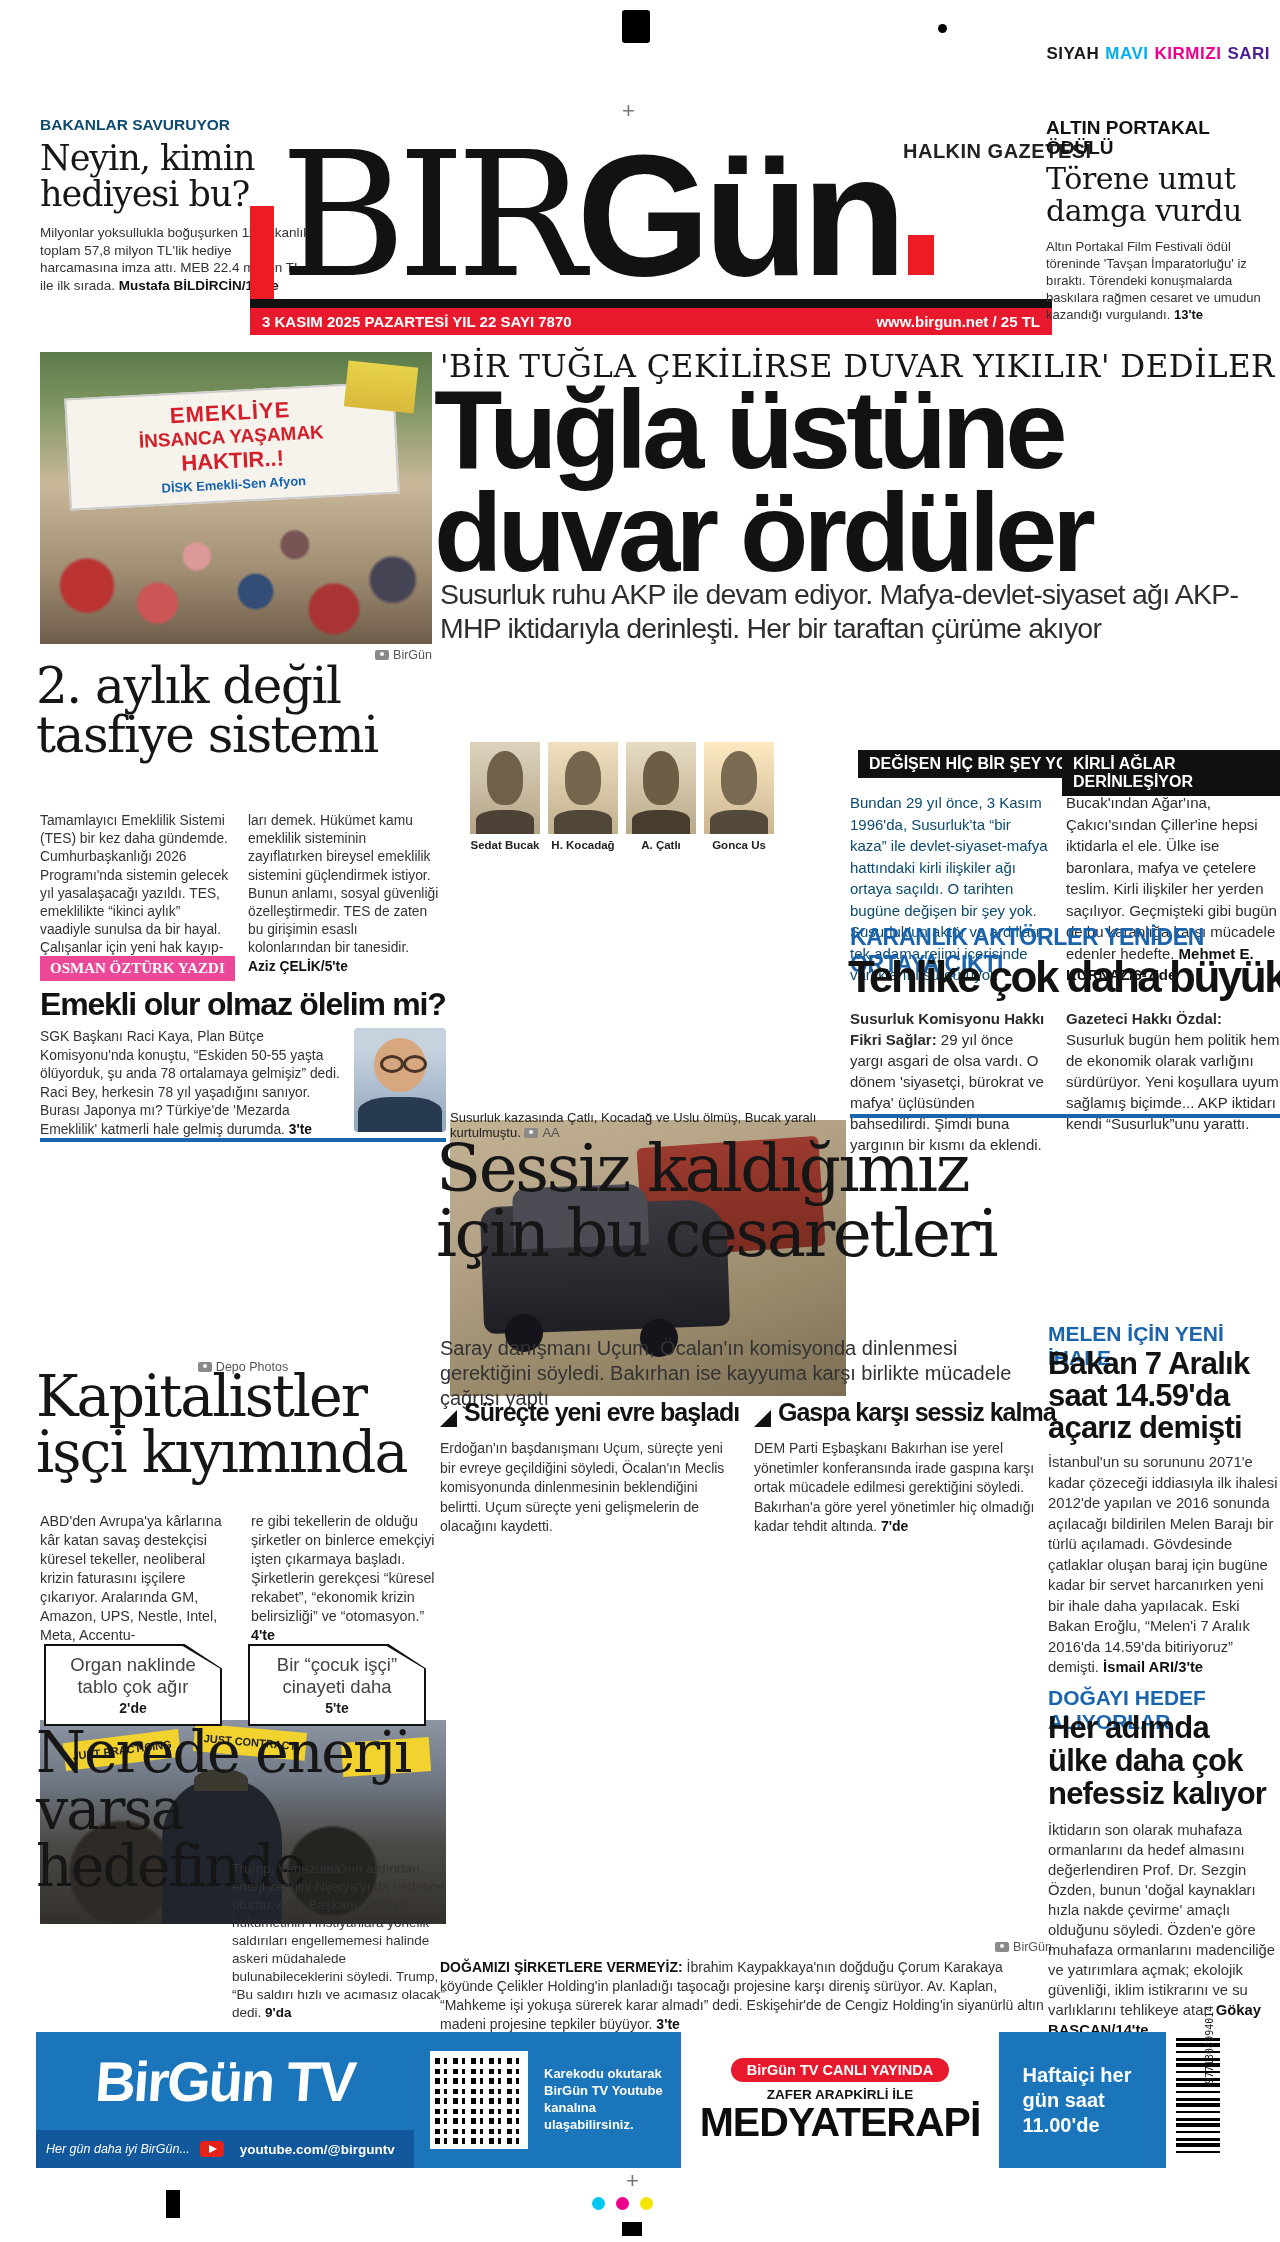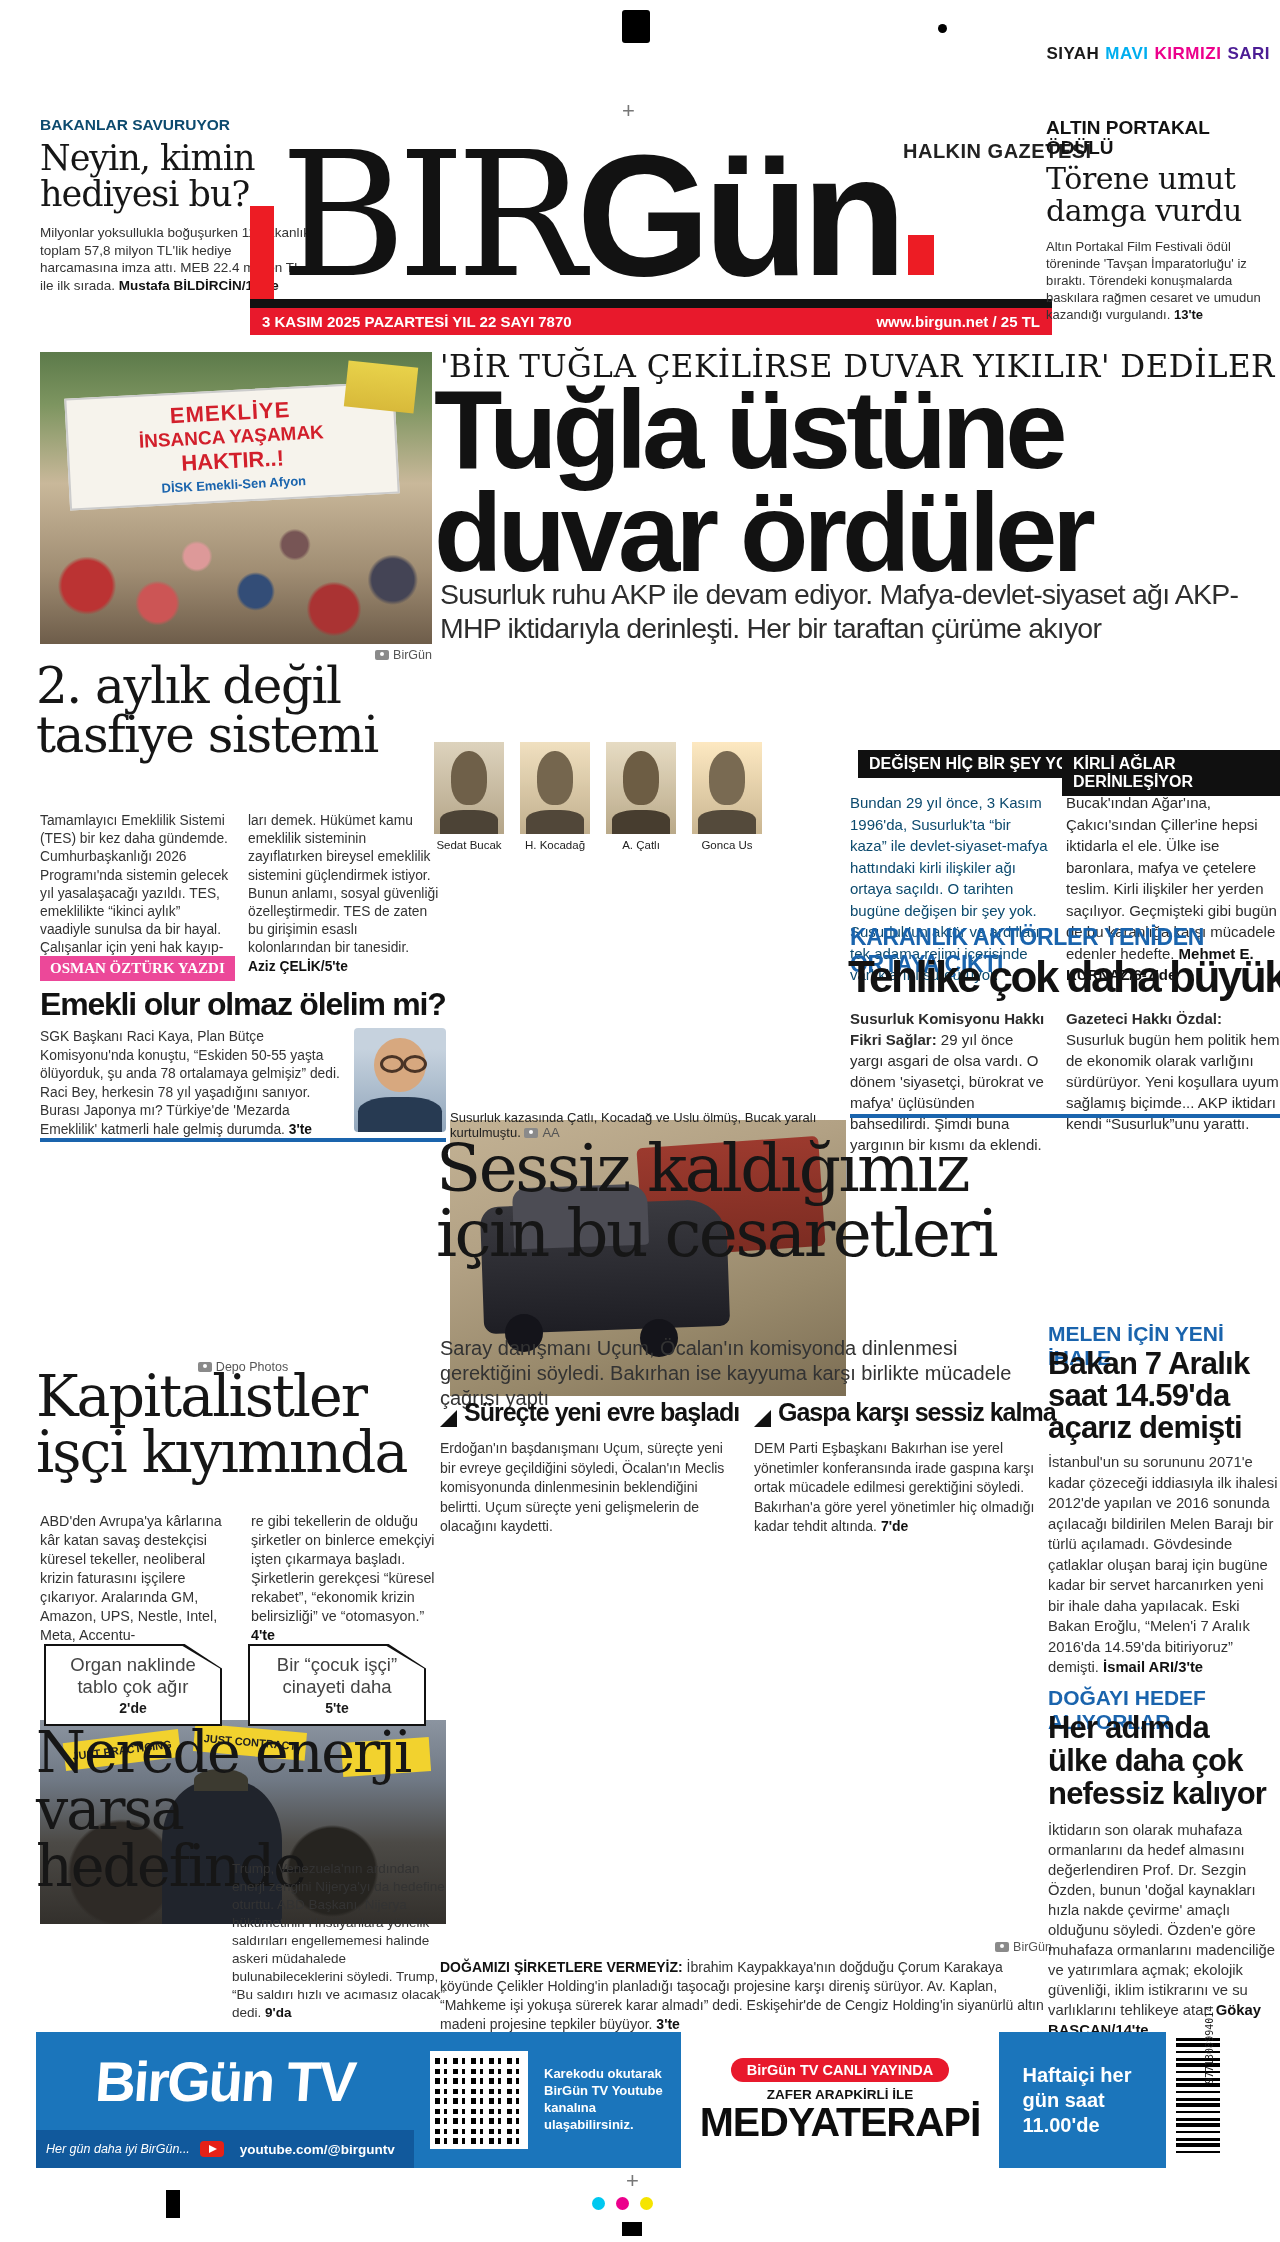--- a/index.html
+++ b/index.html
@@ -110,21 +110,21 @@
     <div>2. aylık değil</div>
     <div>tasfiye sistemi</div>
   </div>
   <div class="abs" style="left:40px;top:812px;width:400px;display:flex;gap:16px;font-size:13.8px;line-height:18.2px;color:#333;">
     <div style="width:192px;">Tamamlayıcı Emeklilik Sistemi (TES) bir kez daha gündemde. Cumhurbaşkanlığı 2026 Programı'nda sistemin gelecek yıl yasalaşacağı yazıldı. TES, emeklilikte “ikinci aylık” vaadiyle sunulsa da bir hayal. Çalışanlar için yeni hak kayıp-</div>
     <div style="width:192px;">
       <span>ları demek. Hükümet kamu emeklilik sisteminin zayıflatırken bireysel emeklilik sistemini güçlendirmek istiyor. Bunun anlamı, sosyal güvenliği özelleştirmedir. TES de zaten bu girişimin esaslı kolonlarından bir tanesidir. </span><b class="byline">Aziz ÇELİK/5'te</b>
     </div>
   </div>
 
-  <div class="abs" style="left:434px;top:742px;display:flex;gap:16px;">
+  <div class="abs" style="left:470px;top:742px;display:flex;gap:8px;font-weight:bold;">
     <div style="width:70px;">
       <div class="face" style="width:70px;height:92px;"></div>
       <div style="font-size:11.5px;text-align:center;margin-top:5px;color:#222;">Sedat Bucak</div>
     </div>
     <div style="width:70px;">
       <div class="face" style="width:70px;height:92px;filter:sepia(.3);"></div>
       <div style="font-size:11.5px;text-align:center;margin-top:5px;color:#222;">H. Kocadağ</div>
     </div>
     <div style="width:70px;">
       <div class="face" style="width:70px;height:92px;filter:contrast(1.1);"></div>

